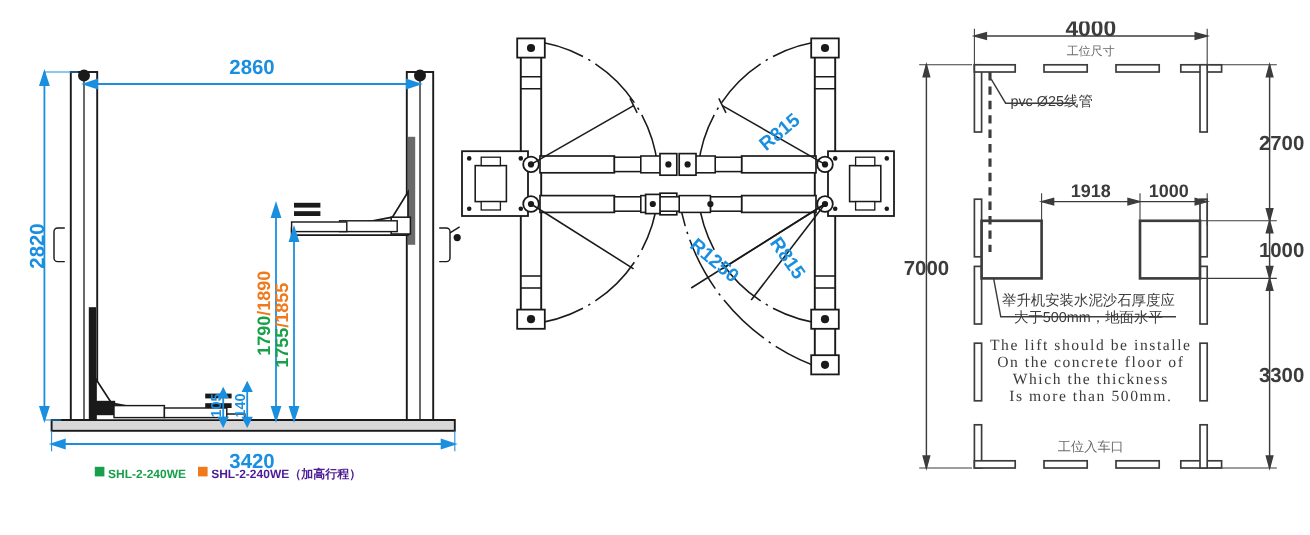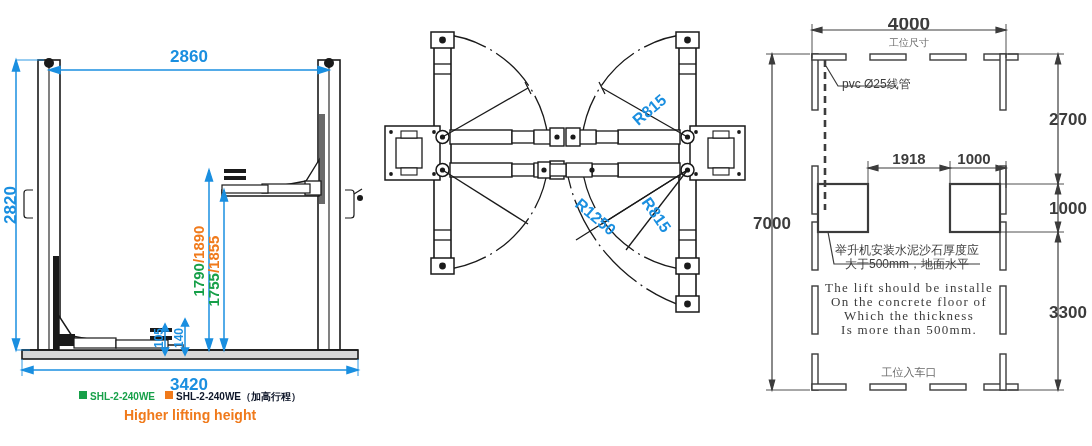--- a/index.html
+++ b/index.html
@@ -18,21 +18,21 @@
   .drawing-root {
     position: relative;
     width: 1092px;
     height: 446px;
   }
 
   .panel {
     position: absolute;
     top: 18px;
   }
-  .panel-front  { left: 0;   width: 380px; height: 406px; }
+  .panel-front  { left: 0;   width: 380px; height: 406px; padding-left: 21px; }
   .panel-top    { left: 380px; width: 370px; height: 446px; }
   .panel-plan   { left: 750px; width: 342px; height: 446px; }
 
   svg { display: block; }
 
   .legend {
     position: absolute;
     left: 0;
     top: 368px;
     width: 380px;
@@ -43,21 +43,21 @@
     display: block;
     white-space: nowrap;
   }
   .legend-item {
     display: inline-block;
     font-size: 10px;
     font-weight: bold;
     vertical-align: middle;
   }
   .legend-item.green { color: #17a049; }
-  .legend-item.orange { color: #0f172a; margin-left: 10px; }
+  .legend-item.orange { color: #4c1d95; margin-left: 10px; }
   .swatch {
     display: inline-block;
     width: 8px;
     height: 8px;
     margin-right: 3px;
     vertical-align: 1px;
   }
   .swatch.green { background: #17a049; }
   .swatch.orange { background: #f07a1b; }
   .legend-sub {
@@ -172,21 +172,20 @@
         <text x="219" y="253" text-anchor="middle" font-family="Liberation Sans, sans-serif" font-size="15" font-weight="bold">
           <tspan fill="#17a049">1755</tspan><tspan fill="#f07a1b">/</tspan><tspan fill="#f07a1b">1855</tspan>
         </text>
       </g>
     </svg>
 
     <div class="legend">
       <span class="legend-row">
         <span class="legend-item green"><span class="swatch green"></span><span>SHL-2-240WE</span></span><span class="legend-item orange"><span class="swatch orange"></span><span>SHL-2-240WE（加高行程）</span></span>
       </span>
-      <span class="legend-sub">Higher  lifting height</span>
     </div>
   </div>
 
   <div class="panel panel-top">
     <svg width="370" height="446" viewBox="0 0 370 446">
       <g fill="none" stroke="#1a1a1a" stroke-width="1.5">
 
         <g>
 
           <g stroke="#1a1a1a" stroke-width="1.3" stroke-dasharray="46,5,2,5">

